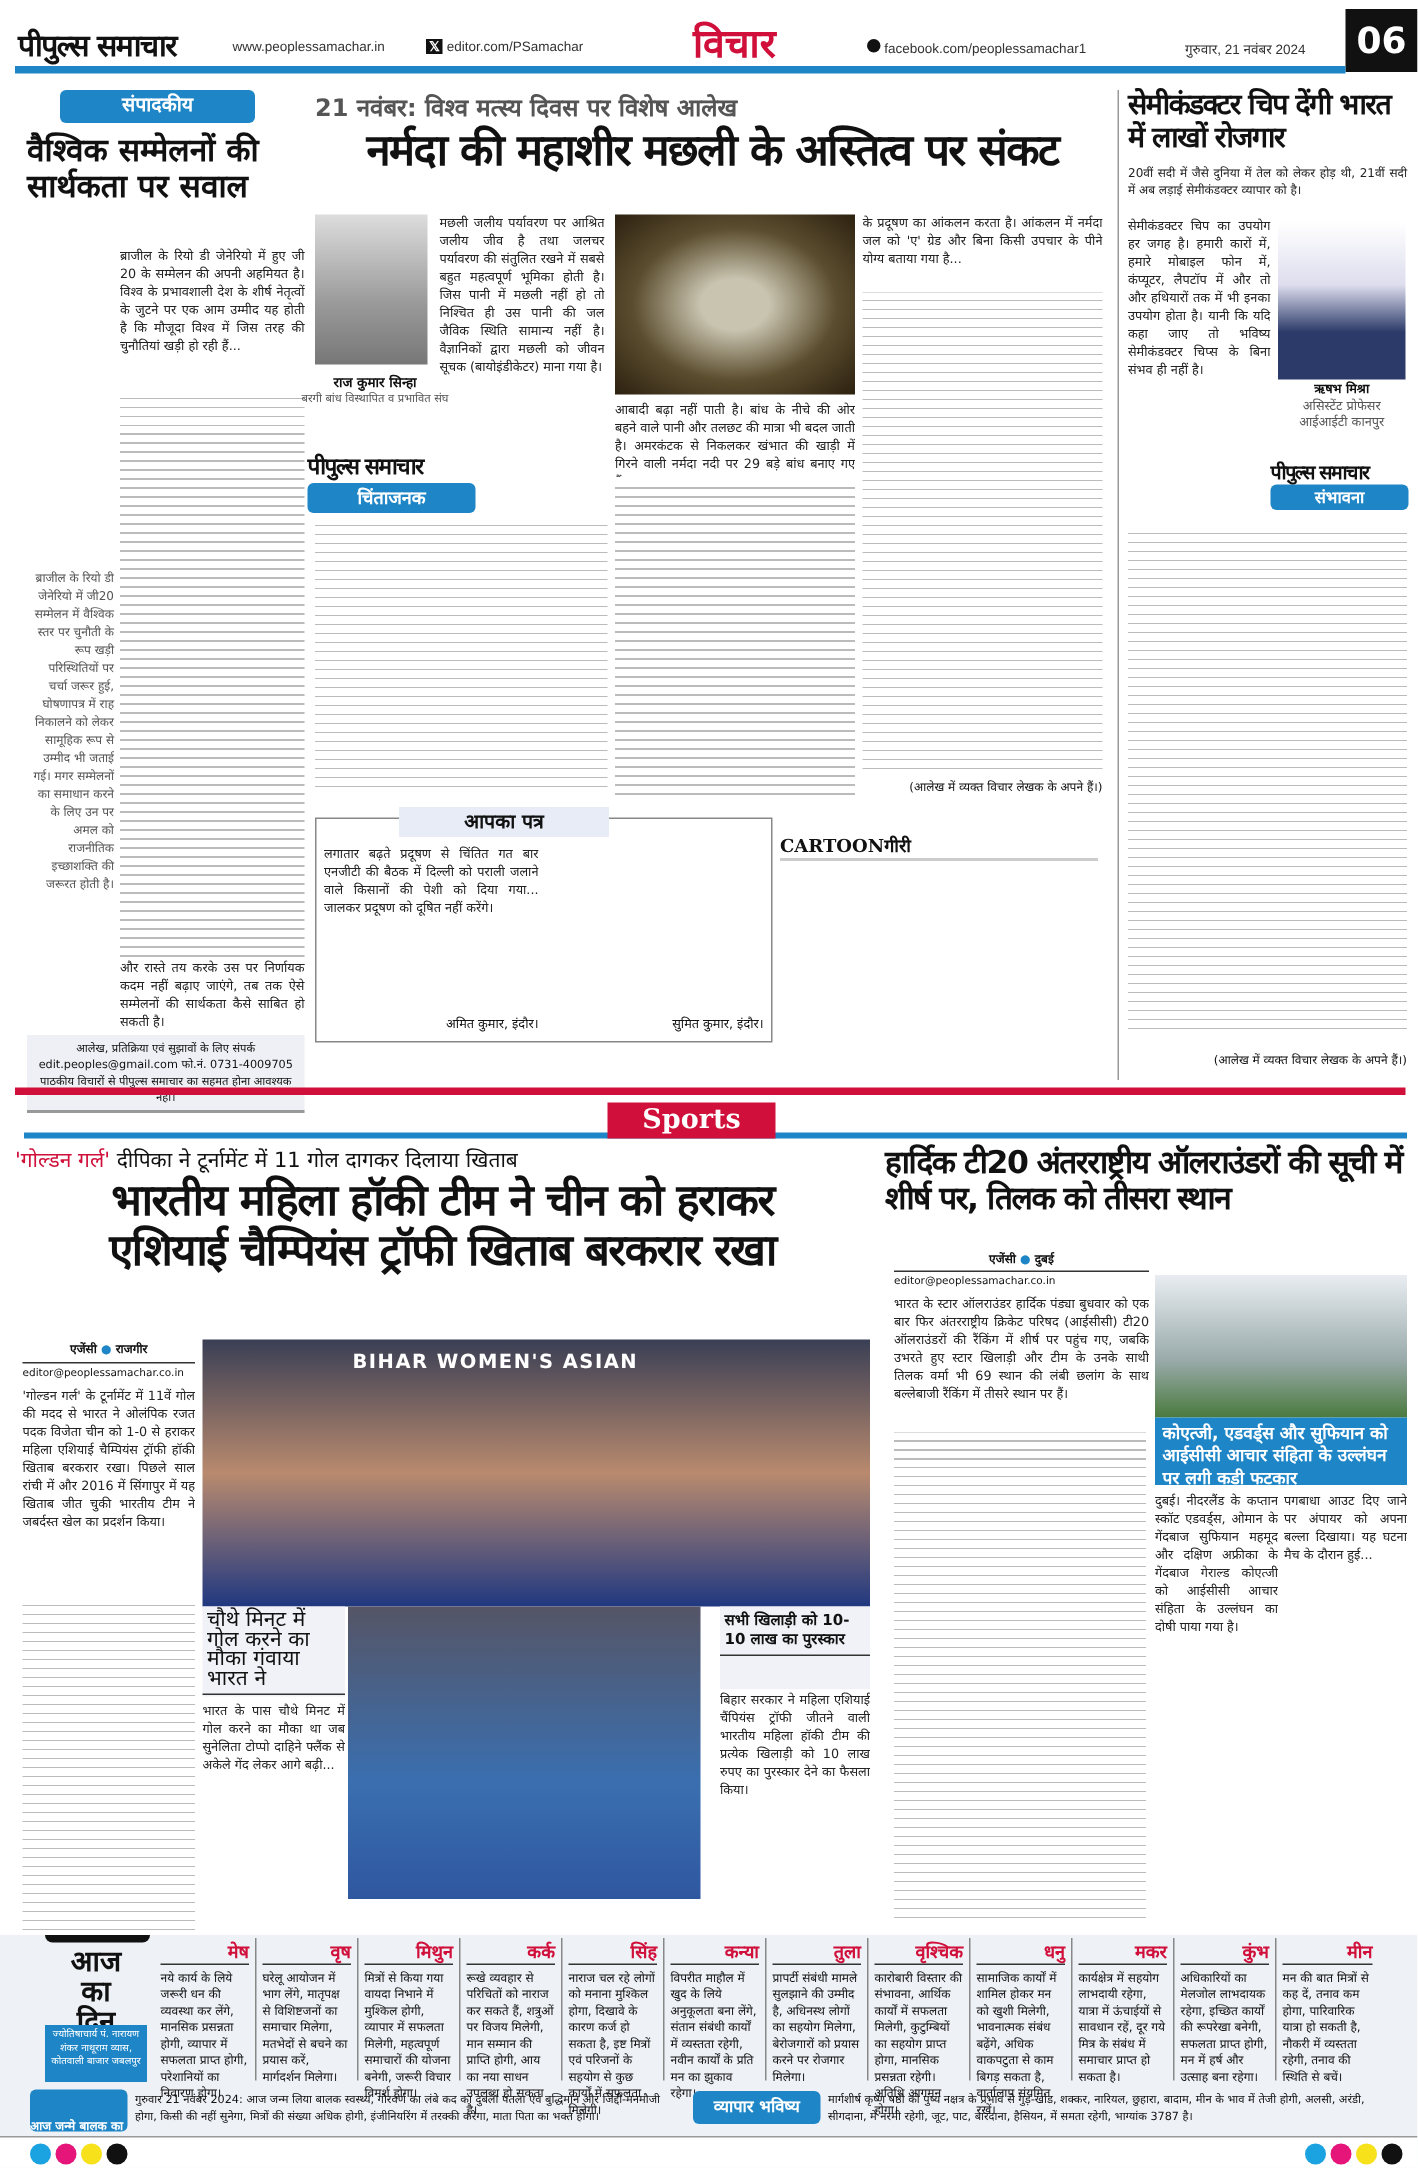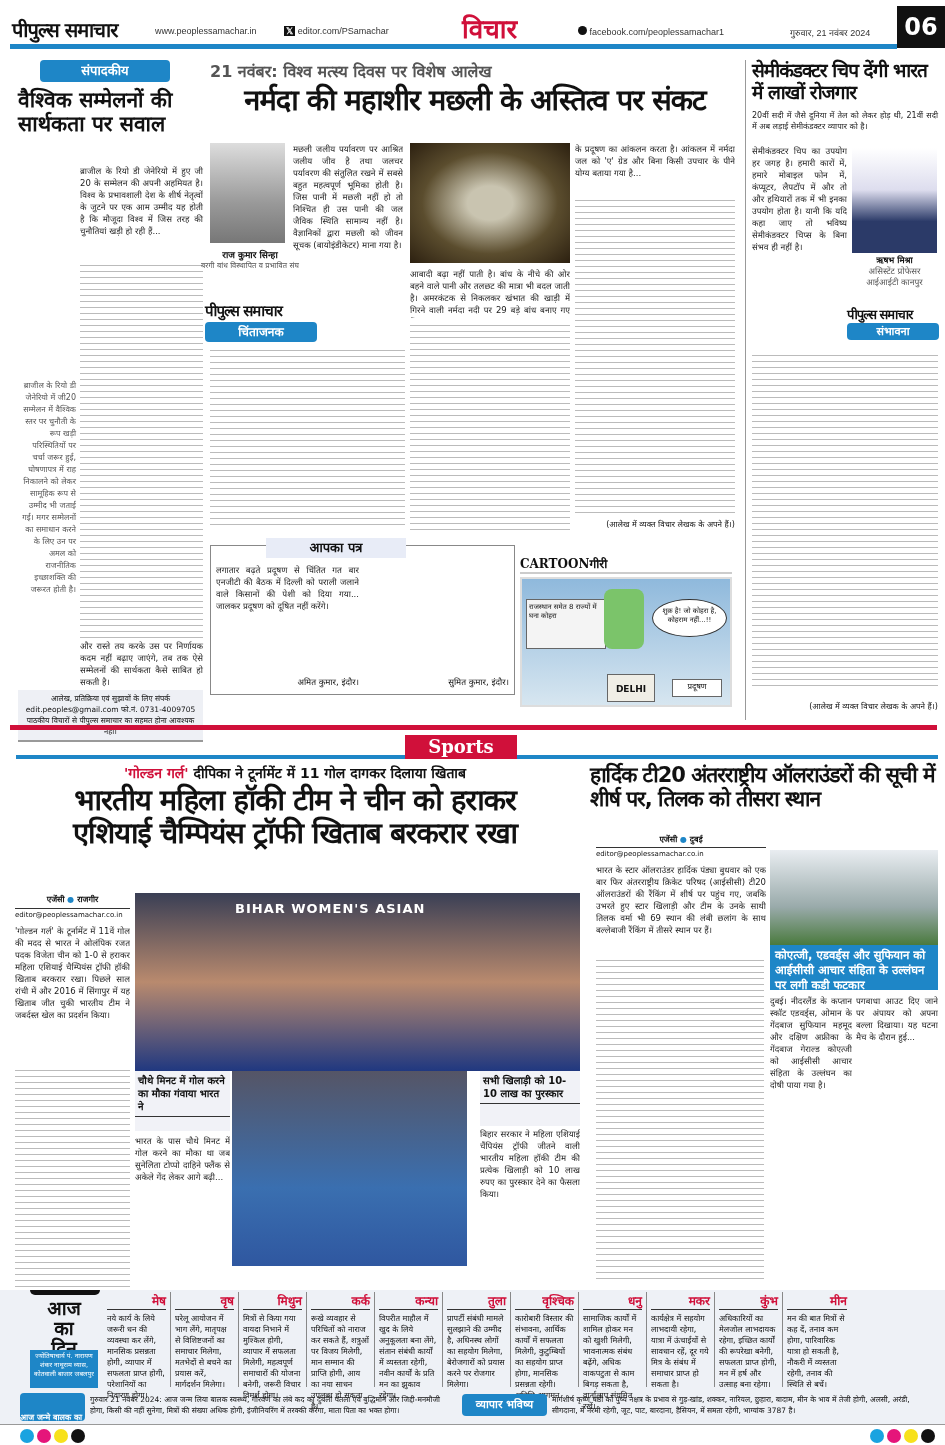--- a/index.html
+++ b/index.html
@@ -76,27 +76,20 @@
 
 <div class="abs" style="left:210px;top:545px;width:305px;height:150px;border:1px solid #888">
   <div style="position:absolute;left:55px;top:-8px;width:140px;height:20px;background:#e8ecf7;text-align:center;font-size:13px;font-weight:bold">आपका पत्र</div>
   <div class="body-text" style="position:absolute;left:5px;top:18px;width:143px;height:108px;overflow:hidden">लगातार बढ़ते प्रदूषण से चिंतित गत बार एनजीटी की बैठक में दिल्ली को पराली जलाने वाले किसानों की पेशी को दिया गया... जालकर प्रदूषण को दूषित नहीं करेंगे।</div>
   <div style="position:absolute;left:5px;top:130px;width:143px;text-align:right;font-size:8.5px">अमित कुमार, इंदौर।</div>
   <div style="position:absolute;left:155px;top:130px;width:143px;text-align:right;font-size:8.5px">सुमित कुमार, इंदौर।</div>
 </div>
 
 <div class="abs" style="left:520px;top:555px;width:212px;height:150px">
   <div style="font-family:'DejaVu Serif',serif;font-weight:bold;font-size:12px;border-bottom:2px solid #ccc">CARTOONगीरी</div>
-  <div style="position:relative;height:130px;background:linear-gradient(#8fb9dc,#d7e6f0);border:2px solid #ddd;margin-top:3px">
-    <div style="position:absolute;left:4px;top:20px;width:80px;height:50px;background:#f4f4f4;border:1px solid #666;font-size:7px;padding:2px">राजस्थान समेत 8 राज्यों में घना कोहरा</div>
-    <div style="position:absolute;left:82px;top:10px;width:40px;height:60px;background:#7bc46a;border-radius:8px"></div>
-    <div style="position:absolute;left:130px;top:20px;width:75px;height:38px;background:#fff;border:1px solid #333;border-radius:50%;font-size:7px;text-align:center;padding-top:6px">शुक्र है! जो कोहरा है, कोहराम नहीं...!!</div>
-    <div style="position:absolute;left:85px;top:95px;width:48px;height:28px;background:#f0eee6;border:1px solid #666;font-size:9px;font-weight:bold;text-align:center;line-height:28px">DELHI</div>
-    <div style="position:absolute;left:150px;top:100px;width:50px;height:18px;background:#fff;border:1px solid #666;font-size:8px;text-align:center">प्रदूषण</div>
-  </div>
 </div>
 
 <div class="divider-v abs" style="left:745px;top:60px;height:660px"></div>
 <div class="abs" style="left:752px;top:60px;width:186px">
   <div class="h-big" style="font-size:19px;letter-spacing:-1px">सेमीकंडक्टर चिप देंगी भारत में लाखों रोजगार</div>
   <div class="body-text" style="font-size:8px;line-height:11px;margin-top:6px">20वीं सदी में जैसे दुनिया में तेल को लेकर होड़ थी, 21वीं सदी में अब लड़ाई सेमीकंडक्टर व्यापार को है।</div>
   <div class="body-text" style="position:absolute;left:0;top:85px;width:95px;height:200px;overflow:hidden">सेमीकंडक्टर चिप का उपयोग हर जगह है। हमारी कारों में, हमारे मोबाइल फोन में, कंप्यूटर, लैपटॉप में और तो और हथियारों तक में भी इनका उपयोग होता है। यानी कि यदि कहा जाए तो भविष्य सेमीकंडक्टर चिप्स के बिना संभव ही नहीं है।</div>
   <div style="position:absolute;left:100px;top:88px;width:85px;height:105px;background:linear-gradient(#ffffff,#dde 40%,#2b3a68 70%)"></div>
   <div style="position:absolute;left:100px;top:195px;width:85px;text-align:center;font-size:8.5px;line-height:11px">
     <div style="font-weight:bold">ऋषभ मिश्रा</div>
@@ -109,40 +102,40 @@
   </div>
   <div class="grey-block" style="position:absolute;left:0;top:290px;width:186px;height:340px"></div>
   <div style="position:absolute;left:0;top:640px;width:186px;font-size:8px;text-align:right">(आलेख में व्यक्त विचार लेखक के अपने हैं।)</div>
 </div>
 
 <div class="abs red-rule" style="left:10px;top:725px;width:927px"></div>
 <div class="abs blue-rule" style="left:16px;top:755px;width:922px;height:4px"></div>
 <div class="abs sports-tag" style="left:405px;top:735px;width:112px;height:24px;line-height:24px">Sports</div>
 
 <div class="abs" style="left:10px;top:763px;width:570px">
-  <div style="text-align:center;font-size:14px;font-weight:bold">
+  <div style="text-align:left;font-size:14px;font-weight:normal">
     <span style="color:#d0103a">'गोल्डन गर्ल'</span>
     <span>दीपिका ने टूर्नामेंट में 11 गोल दागकर दिलाया खिताब</span>
   </div>
   <div class="h-big" style="text-align:center;font-size:29px;letter-spacing:-1px;margin-top:2px">भारतीय महिला हॉकी टीम ने चीन को हराकर</div>
   <div class="h-big" style="text-align:center;font-size:29px;letter-spacing:-1px">एशियाई चैम्पियंस ट्रॉफी खिताब बरकरार रखा</div>
 </div>
 
 <div class="abs" style="left:15px;top:893px;width:115px">
   <div style="font-size:8px;text-align:center;font-weight:bold"><span>एजेंसी</span> <span style="color:#1e86c7">●</span> <span>राजगीर</span></div>
   <div style="font-size:7px;border-top:1px solid #333;margin-top:4px;padding-top:2px">editor@peoplessamachar.co.in</div>
   <div class="body-text" style="margin-top:6px;height:140px;overflow:hidden">'गोल्डन गर्ल' के टूर्नामेंट में 11वें गोल की मदद से भारत ने ओलंपिक रजत पदक विजेता चीन को 1-0 से हराकर महिला एशियाई चैम्पियंस ट्रॉफी हॉकी खिताब बरकरार रखा। पिछले साल रांची में और 2016 में सिंगापुर में यह खिताब जीत चुकी भारतीय टीम ने जबर्दस्त खेल का प्रदर्शन किया।</div>
   <div class="grey-block" style="height:225px"></div>
 </div>
 
 <div class="abs" style="left:135px;top:893px;width:445px;height:178px;background:linear-gradient(#3a3f55,#b98a6e 50%,#203880)">
   <div style="position:absolute;left:100px;top:8px;color:#fff;font-weight:bold;font-size:13px;letter-spacing:1px">BIHAR WOMEN'S ASIAN</div>
 </div>
 <div class="abs" style="left:135px;top:1071px;width:95px;height:60px;background:#f1f2f7">
-  <div style="font-size:10px;font-weight:bold;line-height:13px;padding:3px;border-bottom:1px solid #333">चौथे मिनट में गोल करने का मौका गंवाया भारत ने</div>
+  <div style="font-size:14px;font-weight:normal;line-height:13px;padding:3px;border-bottom:1px solid #333">चौथे मिनट में गोल करने का मौका गंवाया भारत ने</div>
 </div>
 <div class="abs body-text" style="left:135px;top:1135px;width:95px;height:135px;overflow:hidden">भारत के पास चौथे मिनट में गोल करने का मौका था जब सुनेलिता टोप्पो दाहिने फ्लैंक से अकेले गेंद लेकर आगे बढ़ी...</div>
 <div class="abs" style="left:232px;top:1071px;width:235px;height:195px;background:linear-gradient(#556,#3a6fb0 60%,#2f57a0)"></div>
 <div class="abs" style="left:480px;top:1071px;width:100px;height:55px;background:#f1f2f7">
   <div style="font-size:10px;font-weight:bold;line-height:13px;padding:3px;border-bottom:1px solid #333">सभी खिलाड़ी को 10-10 लाख का पुरस्कार</div>
 </div>
 <div class="abs body-text" style="left:480px;top:1128px;width:100px;height:140px;overflow:hidden">बिहार सरकार ने महिला एशियाई चैंपियंस ट्रॉफी जीतने वाली भारतीय महिला हॉकी टीम की प्रत्येक खिलाड़ी को 10 लाख रुपए का पुरस्कार देने का फैसला किया।</div>
 
 <div class="abs" style="left:590px;top:763px;width:350px">
   <div class="h-big" style="font-size:21px;letter-spacing:-1px">हार्दिक टी20 अंतरराष्ट्रीय ऑलराउंडरों की सूची में शीर्ष पर, तिलक को तीसरा स्थान</div>
@@ -178,20 +171,24 @@
         <div class="rashi-name">वृष</div>
         <div class="rashi-text">घरेलू आयोजन में भाग लेंगे, मातृपक्ष से विशिष्टजनों का समाचार मिलेगा, मतभेदों से बचने का प्रयास करें, मार्गदर्शन मिलेगा।</div>
       </div>
     <div class="rashi" style="width:68px">
         <div class="rashi-name">मिथुन</div>
         <div class="rashi-text">मित्रों से किया गया वायदा निभाने में मुश्किल होगी, व्यापार में सफलता मिलेगी, महत्वपूर्ण समाचारों की योजना बनेगी, जरूरी विचार विमर्श होगा।</div>
       </div>
     <div class="rashi" style="width:68px">
         <div class="rashi-name">कर्क</div>
         <div class="rashi-text">रूखे व्यवहार से परिचितों को नाराज कर सकते हैं, शत्रुओं पर विजय मिलेगी, मान सम्मान की प्राप्ति होगी, आय का नया साधन उपलब्ध हो सकता है।</div>
+      </div>
+    <div class="rashi" style="width:68px">
+        <div class="rashi-name">सिंह</div>
+        <div class="rashi-text">नाराज चल रहे लोगों को मनाना मुश्किल होगा, दिखावे के कारण कर्ज हो सकता है, इष्ट मित्रों एवं परिजनों के सहयोग से कुछ कार्यों में सफलता मिलेगी।</div>
       </div>
     <div class="rashi" style="width:68px">
         <div class="rashi-name">कन्या</div>
         <div class="rashi-text">विपरीत माहौल में खुद के लिये अनुकूलता बना लेंगे, संतान संबंधी कार्यों में व्यस्तता रहेगी, नवीन कार्यों के प्रति मन का झुकाव रहेगा।</div>
       </div>
     <div class="rashi" style="width:68px">
         <div class="rashi-name">तुला</div>
         <div class="rashi-text">प्रापर्टी संबंधी मामले सुलझाने की उम्मीद है, अधिनस्थ लोगों का सहयोग मिलेगा, बेरोजगारों को प्रयास करने पर रोजगार मिलेगा।</div>
       </div>
     <div class="rashi" style="width:68px">

